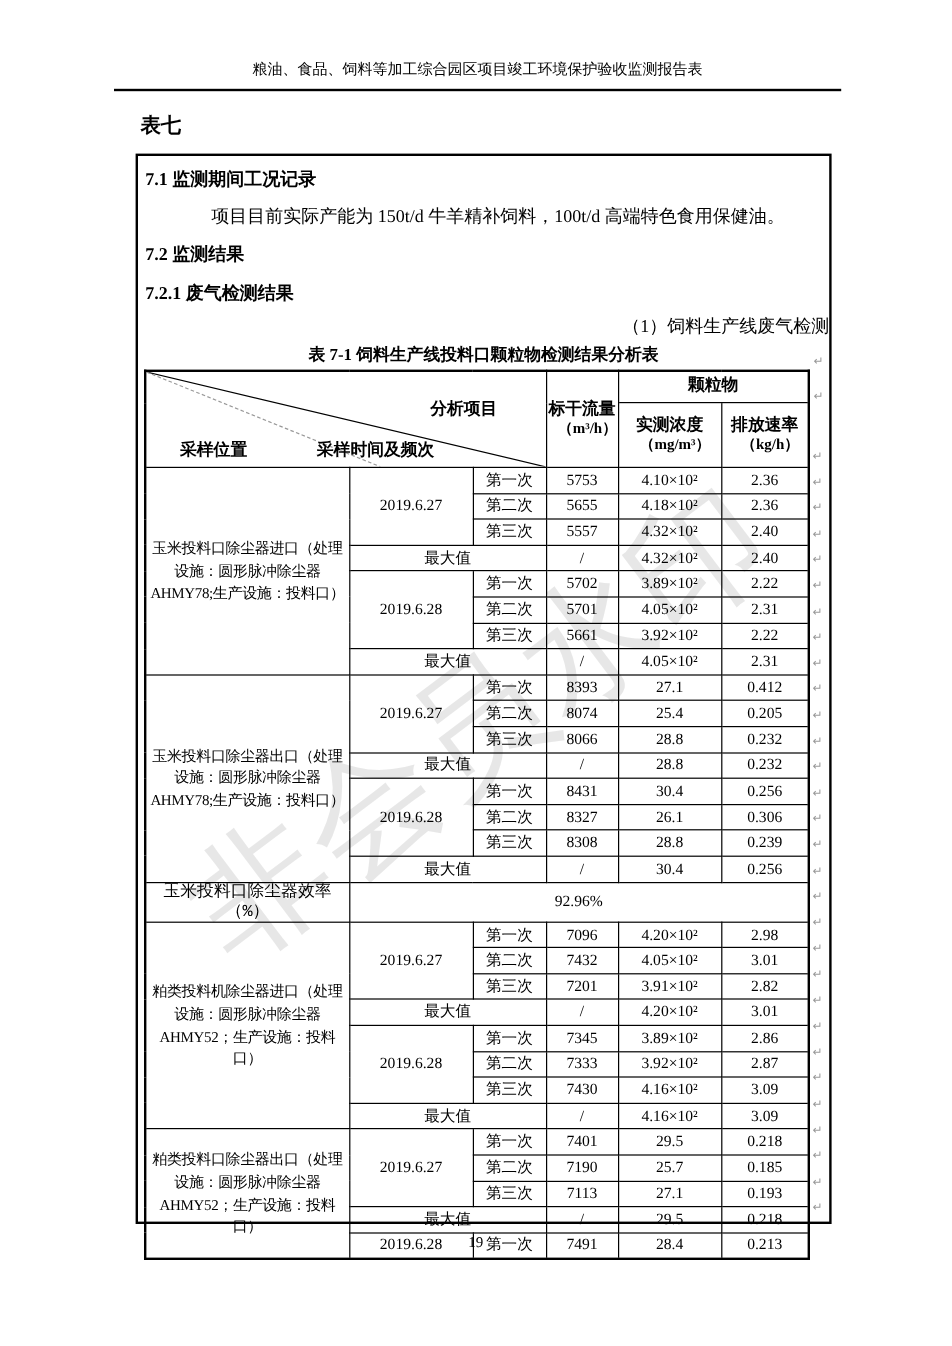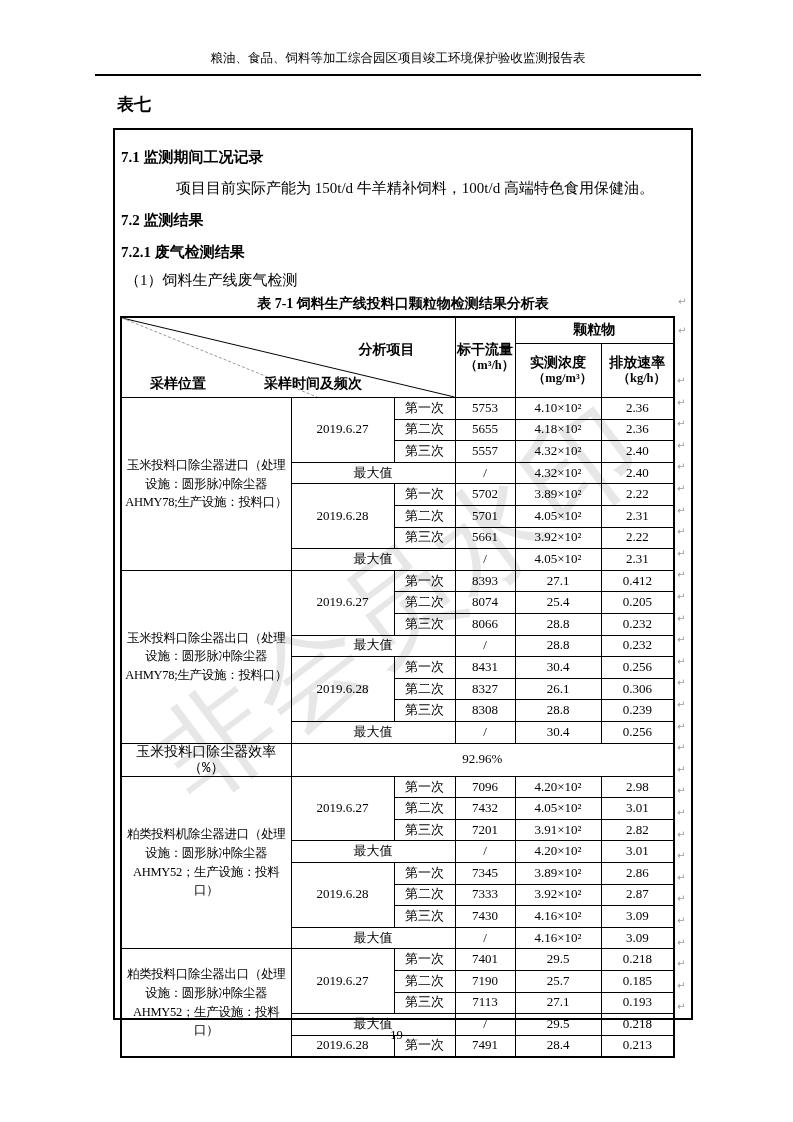--- a/index.html
+++ b/index.html
@@ -8,24 +8,24 @@
     font-family:"Liberation Serif","DejaVu Serif",serif;overflow:hidden;
   }
   
   .doc-header{
     position:absolute;left:95px;top:50px;width:606px;text-align:center;
     font-size:12.5px;padding-bottom:7px;border-bottom:2px solid #000;z-index:2;
   }
   .sheet-label{position:absolute;left:117px;top:93px;font-size:17px;font-weight:bold;z-index:2;}
   
   .outer-box{position:absolute;left:113px;top:128px;width:576px;height:888px;border:2px solid #000;z-index:2;}
-  .h-sec{font-weight:bold;font-size:15px;margin:18px 0 0 6px;}
+  .h-sec{font-weight:bold;font-size:15px;margin:10px 0 0 6px;}
   .h-sec.mt12{margin-top:13px;}
   .para{font-size:15px;margin:12px 12px 0 6px;text-indent:2em;text-align:center;}
-  .item{font-size:15px;margin:9px 0 0 10px;}
+  .item{font-size:15px;margin:9px 0 0 10px;text-align:right;}
   .caption{font-weight:bold;font-size:14px;text-align:center;margin-top:5px;}
   
   table{border-collapse:collapse;table-layout:fixed;width:553px;margin:3px 0 0 5px;
         font-size:13px;border:2px solid #000;background:transparent;}
   th,td{border:1px solid #000;text-align:center;vertical-align:middle;padding:0;line-height:1.15;overflow:hidden;}
   thead th{font-weight:bold;font-size:14px;}
   .hr1 th{height:25px;}
   .hr2 th{height:53px;}
   .unit{font-weight:bold;font-size:12.5px;margin-left:9px;}
   tbody tr{height:21.6px;}

